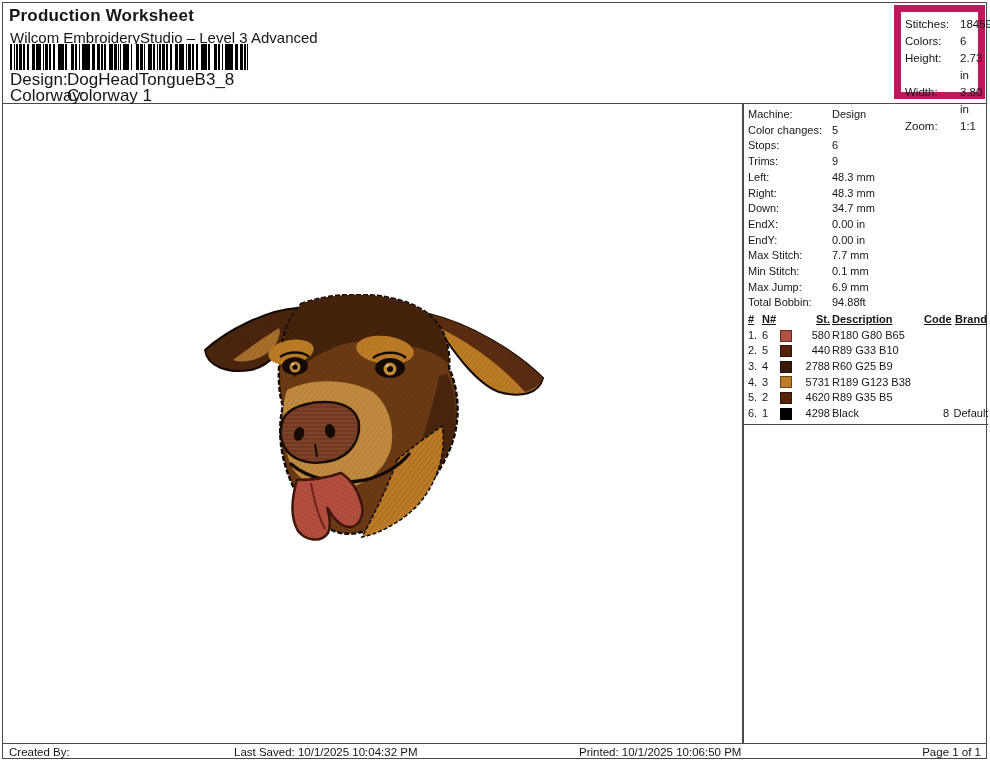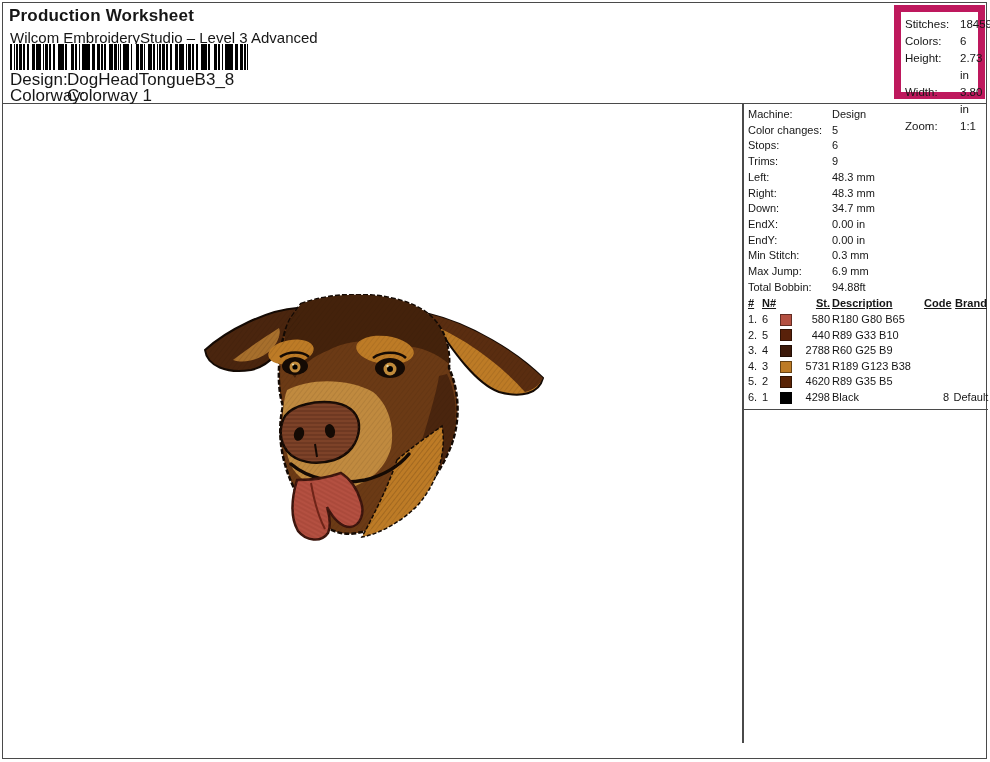--- a/index.html
+++ b/index.html
@@ -209,24 +209,28 @@
         <div class="row">
           <span>EndX:</span>
           <span>0.00 in</span>
         </div>
 
         <div class="row">
           <span>EndY:</span>
           <span>0.00 in</span>
         </div>
 
+        <div class="row">
+          <span>Max Stitch:</span>
+          <span>7.7 mm</span>
+        </div>
 
         <div class="row">
           <span>Min Stitch:</span>
-          <span>0.3 mm</span>
+          <span>0.1 mm</span>
         </div>
 
         <div class="row">
           <span>Max Jump:</span>
           <span>6.9 mm</span>
         </div>
 
         <div class="row">
           <span>Total Bobbin:</span>
           <span>94.88ft</span>
@@ -302,14 +306,20 @@
             <span class="swatch" style="background: rgb(0, 0, 0);"></span>
             <span class="c-st">4298</span>
             <span>Black</span>
             <span class="c-code">8</span>
             <span class="c-brand">Default</span>
           </div>
         </div>
     </div>
   </div>
 
+  <div class="footer">
+    <span class="f-created">Created By:</span>
+    <span class="f-saved">Last Saved: 10/1/2025 10:04:32 PM</span>
+    <span class="f-printed">Printed: 10/1/2025 10:06:50 PM</span>
+    <span class="f-page">Page 1 of 1</span>
+  </div>
 
 </div>
 
 </body></html>

